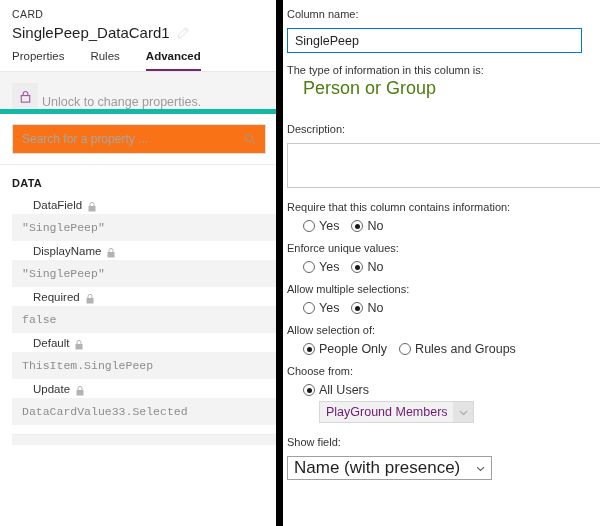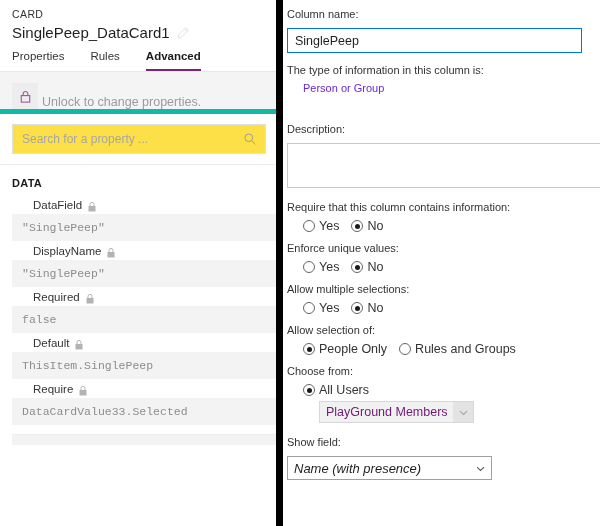--- a/index.html
+++ b/index.html
@@ -49,21 +49,21 @@
   .lock-btn {
     width: 26px; height: 26px; background: #ededed;
     display: flex; align-items: center; justify-content: center;
     cursor: pointer; flex: 0 0 auto;
   }
   .lock-msg { font-size: 12.5px; color: #9b9b9b; }
 
   .search-wrap { padding: 10px 10px 10px 12px; background: #fff; }
   .search-box {
     position: relative; height: 30px; border: 1px solid #e0e0e0;
-    background: #fde047; display: flex; align-items: center;
+    background: #f97316; display: flex; align-items: center;
     padding: 0 19px 0 9px;
   }
   .search-box input {
     border: 0; outline: 0; width: 100%; font-size: 12px;
     color: #333; background: transparent;
     font-family: "Liberation Sans", sans-serif;
   }
   .search-box input::placeholder { color: #a6a6a6; }
   .search-icon {
     position: absolute; right: 8px; top: 50%;
@@ -97,21 +97,21 @@
     width: 7px; height: 526px; background: #000000;
   }
 
   
   #right-panel {
     position: absolute; left: 283px; top: 0;
     width: 317px; height: 526px; background: #ffffff;
     padding: 6px 12px 0 4px; overflow: hidden;
   }
   .sp-label { font-size: 11px; color: #333; line-height: 17px; }
-  .sp-sub { font-size: 11px; color: #6d28d9; padding-left: 16px; line-height: 18px; }
+  .sp-sub { font-size: 18px; color: #4d7c0f; padding-left: 16px; line-height: 18px; }
   .sp-gap-sm { height: 5px; }
   .sp-gap-md { height: 9px; }
 
   .sp-text-input {
     width: 295px; height: 25px; border: 1px solid #0078d7;
     padding: 0 7px; font-size: 12.5px; color: #201f1e;
     font-family: "Liberation Sans", sans-serif; outline: none;
     background: #fff;
   }
   .sp-textarea {
@@ -157,22 +157,22 @@
     width: 20px; height: 20px; background: #e3e3e3;
     display: flex; align-items: center; justify-content: center;
     flex: 0 0 auto;
   }
   .sp-select {
     width: 205px; height: 24px; border: 1px solid #a0a0a0;
     background: #fff; display: flex; align-items: center;
     justify-content: space-between; cursor: pointer;
   }
   .sp-select .sel-text {
-    font-size: 13px; color: #201f1e; padding-left: 6px;
-    white-space: nowrap; overflow: hidden; font-style: italic;
+    font-size: 17px; color: #201f1e; padding-left: 6px;
+    white-space: nowrap; overflow: hidden;
   }
   .sp-select .chev-wrap {
     width: 22px; display: flex; align-items: center; justify-content: center;
   }
 </style>
 </head>
 <body>
 
 <div id="app">
 
@@ -269,21 +269,21 @@
             <rect x="1.5" y="5" width="7" height="5.5" fill="#b3b3b3"></rect>
             <path d="M3 5V3.4a2 2 0 0 1 4 0V5" fill="none" stroke="#b3b3b3" stroke-width="1"></path>
           </svg>
         </span>
       </div>
       <div class="prop-value">ThisItem.SinglePeep</div>
     </div>
 
     <div class="prop-row">
       <div class="prop-label-line">
-        <span class="prop-label">Require</span>
+        <span class="prop-label">Update</span>
         <span class="mini-lock">
           <svg viewBox="0 0 10 12" width="10" height="12">
             <rect x="1.5" y="5" width="7" height="5.5" fill="#b3b3b3"></rect>
             <path d="M3 5V3.4a2 2 0 0 1 4 0V5" fill="none" stroke="#b3b3b3" stroke-width="1"></path>
           </svg>
         </span>
       </div>
       <div class="prop-value">DataCardValue33.Selected</div>
       <div class="partial-line"></div>
       <div class="prop-value prop-value-partial"></div>

